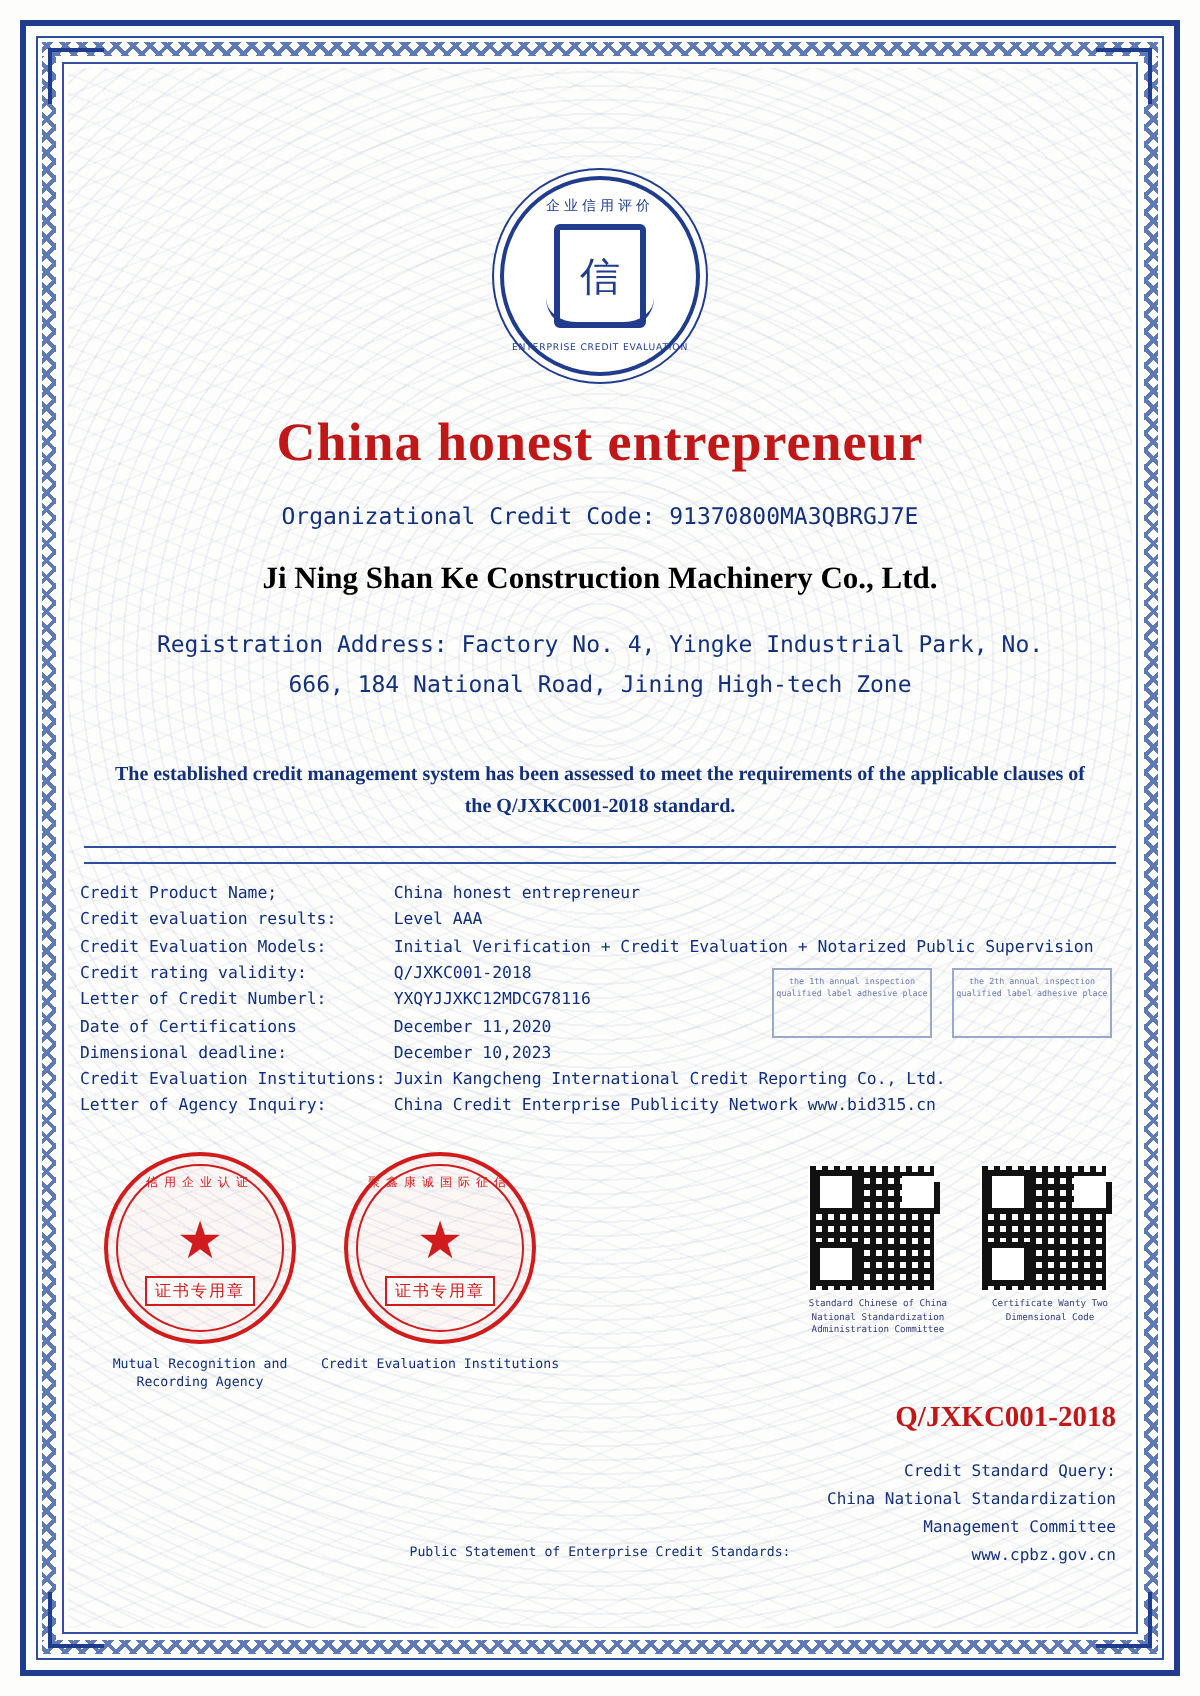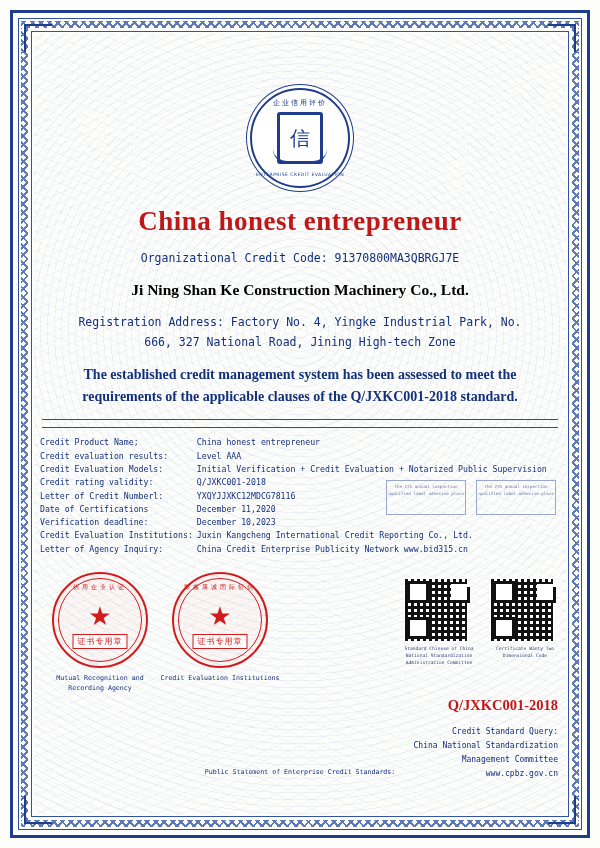--- a/index.html
+++ b/index.html
@@ -166,23 +166,23 @@
     color: #13307a;
     font-size: 11.5px;
     line-height: 1.7;
     margin-top: 14px;
     padding: 0 26px;
     font-family: "DejaVu Sans Mono", monospace;
   }
   .statement {
     text-align: center;
     color: #13307a;
-    font-size: 14px;
+    font-size: 10px;
     line-height: 1.55;
-    margin-top: 12px;
+    margin-top: 28px;
     padding: 0 14px;
     font-family: "Liberation Serif", serif;
     font-weight: bold;
   }
   .honor-title {
     text-align: center;
     color: #c01818;
     font-size: 18.5px;
     font-weight: bold;
     margin-top: 14px;
@@ -405,21 +405,21 @@
           <span>信</span>
         </div>
         <div class="hand"></div>
         <div class="bottom-en">ENTERPRISE CREDIT EVALUATION</div>
       </div>
     </div>
 
     <div class="main-title">China honest entrepreneur</div>
     <div class="org-code">Organizational Credit Code: 91370800MA3QBRGJ7E</div>
     <div class="company-name">Ji Ning Shan Ke Construction Machinery Co., Ltd.</div>
-    <div class="address">Registration Address: Factory No. 4, Yingke Industrial Park, No. 666, 327 National Road, Jining High-tech Zone</div>
+    <div class="address">Registration Address: Factory No. 4, Yingke Industrial Park, No. 666, 184 National Road, Jining High-tech Zone</div>
     <div class="statement">The established credit management system has been assessed to meet the requirements of the applicable clauses of the Q/JXKC001-2018 standard.</div>
 
     <div class="divider"></div>
     <div class="divider2"></div>
 
     <div class="details">
       <table>
         <tbody id="details-body">
             <tr>
               <td class="lbl">Credit Product Name;</td>
@@ -439,21 +439,21 @@
             </tr>
             <tr>
               <td class="lbl">Letter of Credit Numberl:</td>
               <td class="val">YXQYJJXKC12MDCG78116</td>
             </tr>
             <tr>
               <td class="lbl">Date of Certifications</td>
               <td class="val">December 11,2020</td>
             </tr>
             <tr>
-              <td class="lbl">Verification deadline:</td>
+              <td class="lbl">Dimensional deadline:</td>
               <td class="val">December 10,2023</td>
             </tr>
             <tr>
               <td class="lbl">Credit Evaluation Institutions:</td>
               <td class="val">Juxin Kangcheng International Credit Reporting Co., Ltd.</td>
             </tr>
             <tr>
               <td class="lbl">Letter of Agency Inquiry:</td>
               <td class="val">China Credit Enterprise Publicity Network www.bid315.cn</td>
             </tr>

